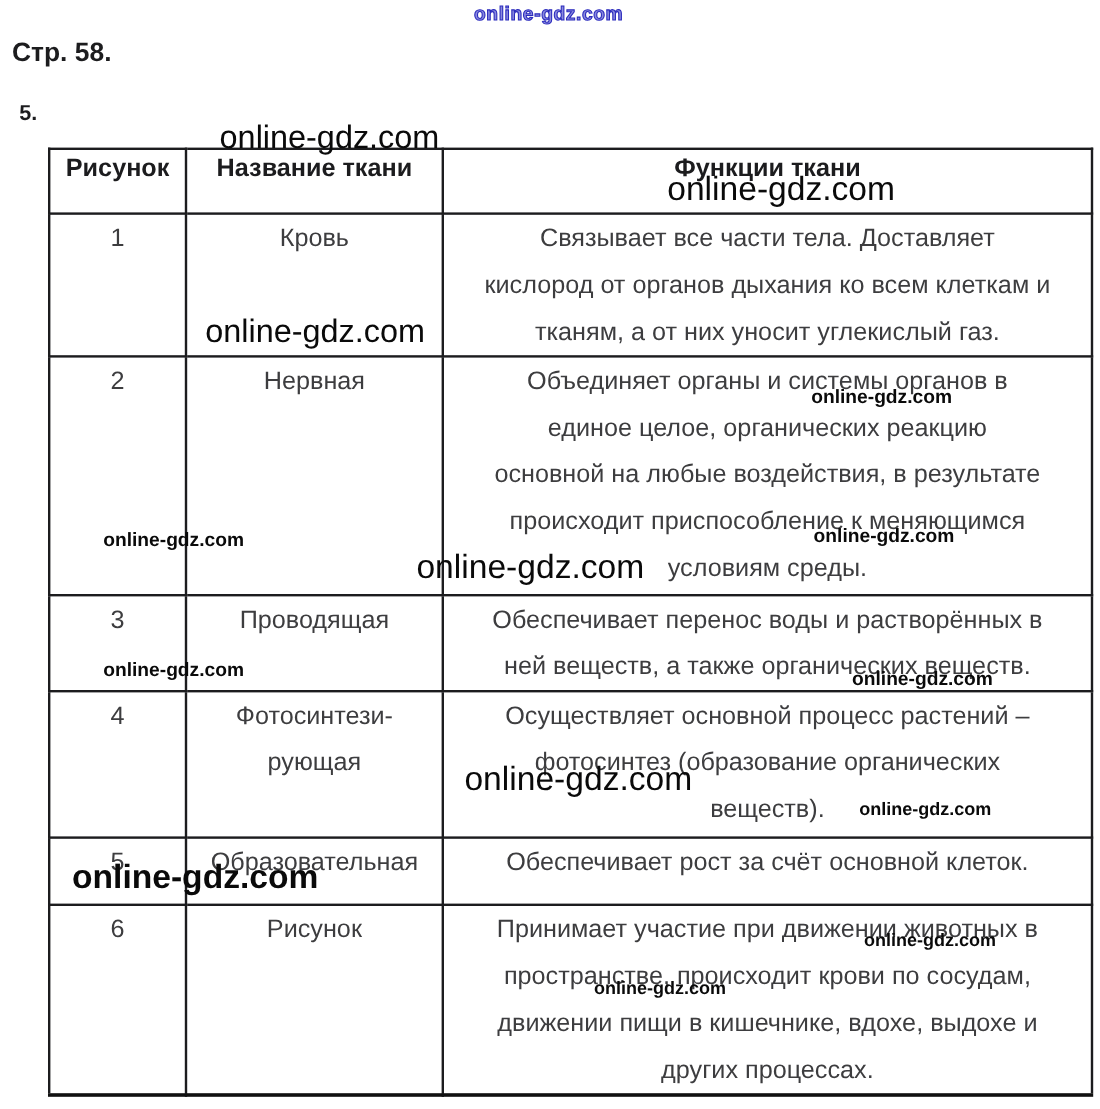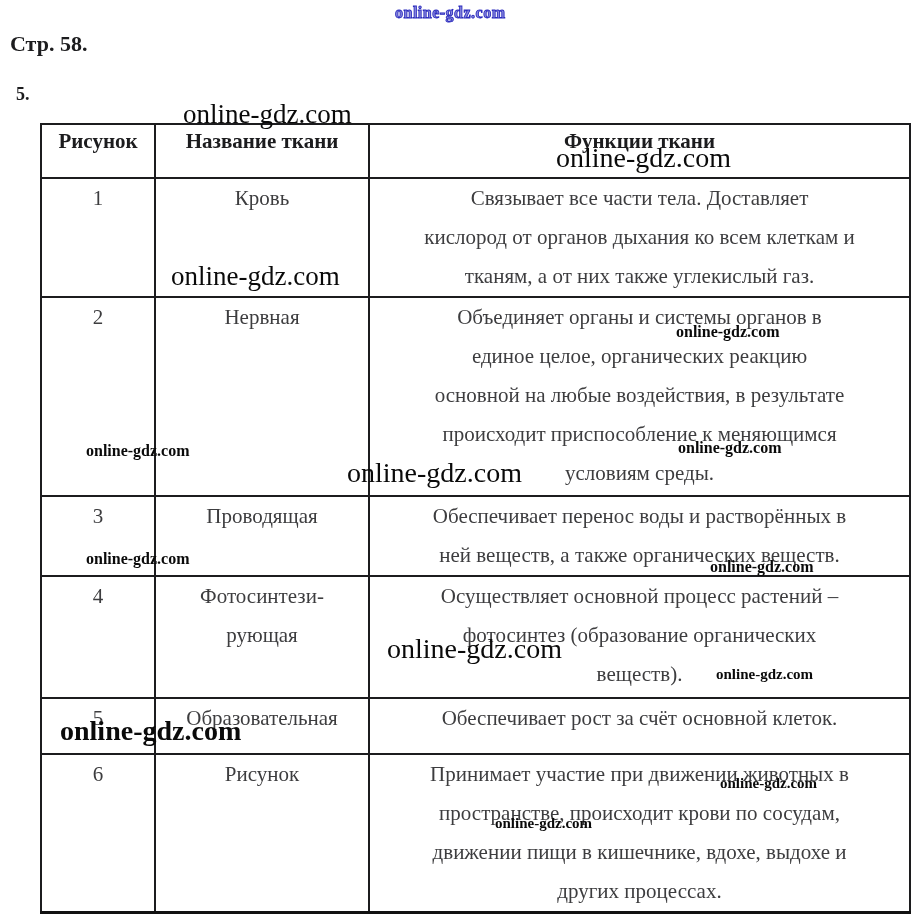--- a/index.html
+++ b/index.html
@@ -1,18 +1,18 @@
 <!DOCTYPE html>
 <html><head>
 <meta charset="utf-8">
 <style>
   html,body{margin:0;padding:0;background:#fff;}
   .page{
     position:relative;width:917px;height:924px;background:#ffffff;
-    font-family:Liberation Serif, serif;overflow:hidden;color:#3d3d3f;
+    font-family:Liberation Sans, sans-serif;overflow:hidden;color:#3d3d3f;
   }
   .heading{
     position:absolute;left:10px;top:31px;font-size:22px;font-weight:bold;color:#1c1c1e;
   }
   .item-no{
     position:absolute;left:16px;top:84px;font-size:18px;font-weight:bold;color:#1c1c1e;
   }
   table.ans{
     position:absolute;left:40px;top:123px;width:869px;
     border-collapse:collapse;table-layout:fixed;
@@ -83,21 +83,21 @@
       </tr>
 
       <tr class="tr1">
         <td>1</td>
         <td>
           <span class="nline">Кровь</span>
         </td>
         <td>
           <span class="fline">Связывает все части тела. Доставляет</span>
           <span class="fline">кислород от органов дыхания ко всем клеткам и</span>
-          <span class="fline">тканям, а от них также углекислый газ.</span>
+          <span class="fline">тканям, а от них уносит углекислый газ.</span>
         </td>
       </tr>
 
       <tr class="tr2">
         <td>2</td>
         <td>
           <span class="nline">Нервная</span>
         </td>
         <td>
           <span class="fline">Объединяет органы и системы органов в</span>

